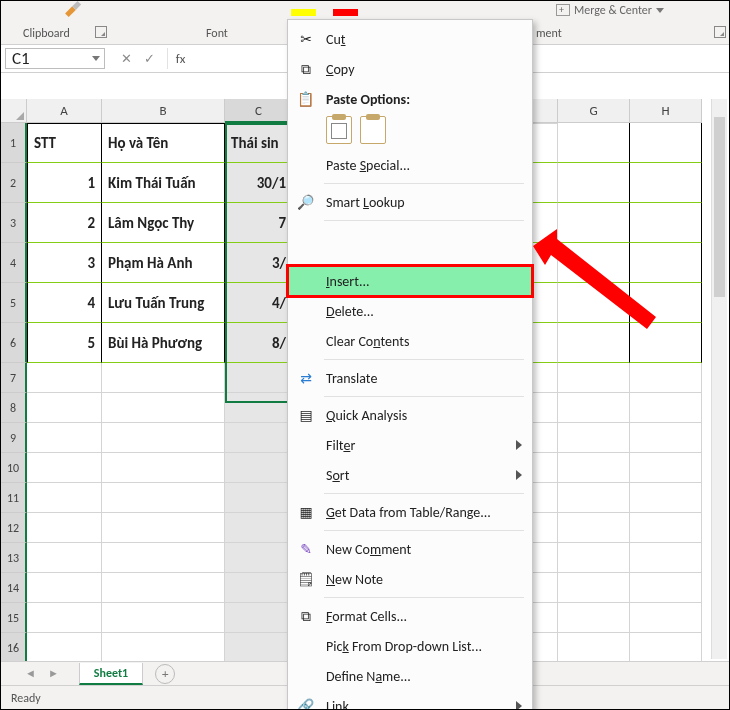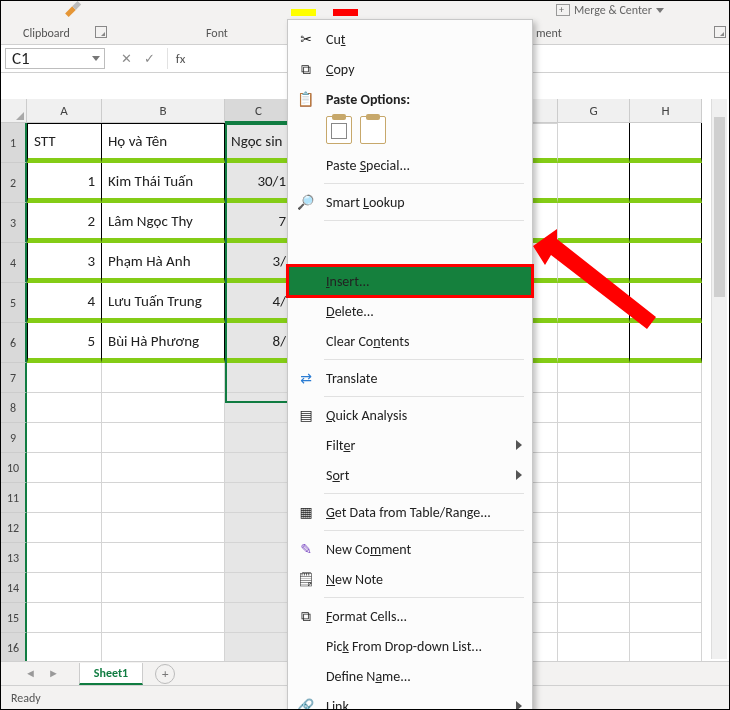--- a/index.html
+++ b/index.html
@@ -150,21 +150,21 @@
     display:flex;align-items:center;
     padding:0 6px;
     font-size:15px;
     overflow:hidden;white-space:nowrap;
   }
   .cell.num{justify-content:flex-end;}
   .colA{width:75px;} .colB{width:123px;} .colC{width:68px;}
   .colD{width:265px;} .colG{width:72px;} .colH{width:72px;}
 
   
-  .tbl .cell{ border-right:1px solid #000; border-bottom:5px solid #84cc16; font-family: Calibri, sans-serif;}
+  .tbl .cell{ border-right:1px solid #000; border-bottom:1px solid #84cc16; font-family: Calibri, sans-serif; font-weight: bold;}
   .tbl-top { border-top:1px solid #000; }
   .tbl-left{ border-left:1px solid #000; }
 
   
   .colC.selbg { background:#e6e6e6; }
   .sel-outline{
     position:absolute;
     left:198px; top:0px; width:68px; height:280px;
     border:2px solid #107c41;
     pointer-events:none;
@@ -211,21 +211,21 @@
     display:flex;align-items:center;
     height:30px;
     padding:0 10px 0 8px;
     gap:10px;
     font-size:14px;
     position:relative;
   }
   .ctx-item .ico{width:20px;display:flex;align-items:center;justify-content:center;}
   .ctx-item .txt u{text-decoration:underline;}
   .ctx-item.bold .txt{font-weight:bold;}
-  .ctx-item.highlight{outline:3px solid #ff0000; outline-offset:-1px; background:#15803d;margin-top:45px;}
+  .ctx-item.highlight{outline:3px solid #ff0000; outline-offset:-1px; background:#86efac;margin-top:45px;}
   .ctx-item .sub{
     position:absolute;right:10px;top:10px;
     width:0;height:0;border-top:5px solid transparent;border-bottom:5px solid transparent;border-left:6px solid #555;
   }
   .ctx-sep{height:1px;background:#e1e1e1;margin:3px 8px 3px 36px;}
   .paste-row{display:flex;gap:8px;padding:2px 0 6px 38px;}
   .paste-chip{
     width:26px;height:28px;border:1px solid #c7a86b;background:#fff;position:relative;border-radius:2px;
   }
   .paste-chip::before{
@@ -323,21 +323,21 @@
     <div class="rh low sel">16</div>
     <div class="rh low sel">17</div>
 
   </div>
 
   <div class="cells">
 
     <div class="cell-row tbl">
       <div class="cell colA tbl-top tbl-left">STT</div>
       <div class="cell colB tbl-top">Họ và Tên</div>
-      <div class="cell colC tbl-top selbg">Ngọc sin</div>
+      <div class="cell colC tbl-top selbg">Thái sin</div>
       <div class="cell colD" style="border-top:1px solid #d4d4d4;border-right:1px solid #d4d4d4"></div>
       <div class="cell colG"></div>
       <div class="cell colH"></div>
     </div>
 
     <div class="cell-row tbl">
       <div class="cell colA num tbl-left">1</div>
       <div class="cell colB">Kim Thái Tuấn</div>
       <div class="cell colC num selbg">30/1</div>
       <div class="cell colD" style="border-right:1px solid #d4d4d4"></div>

